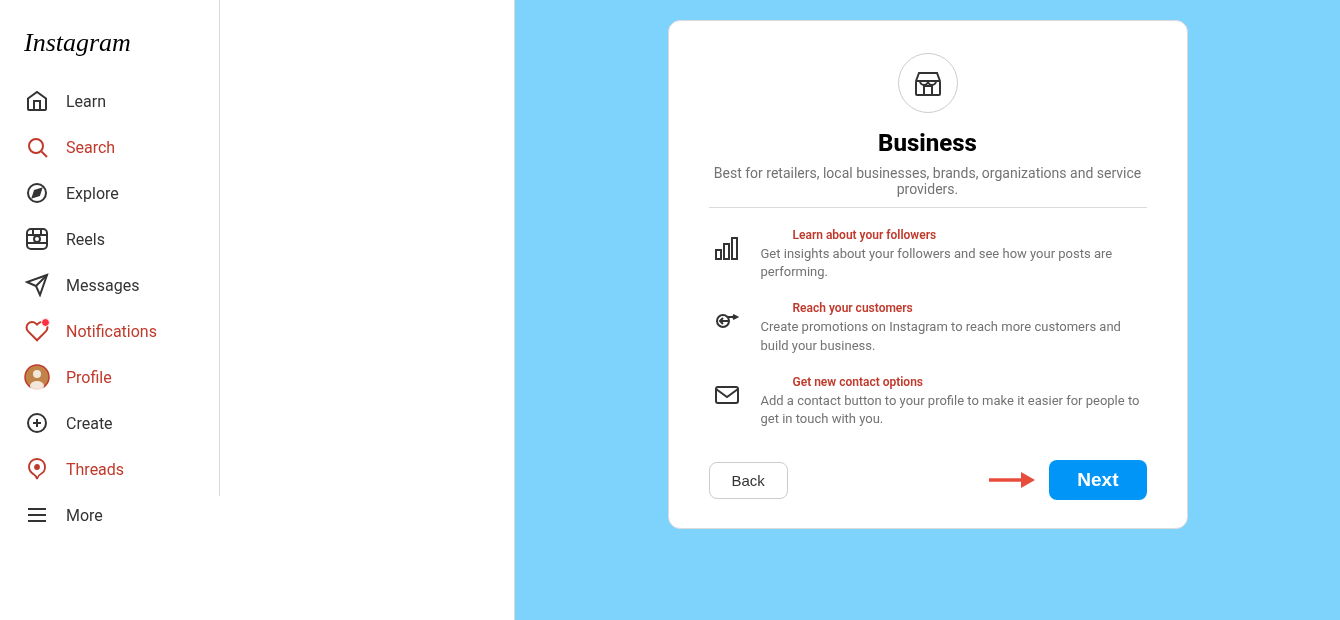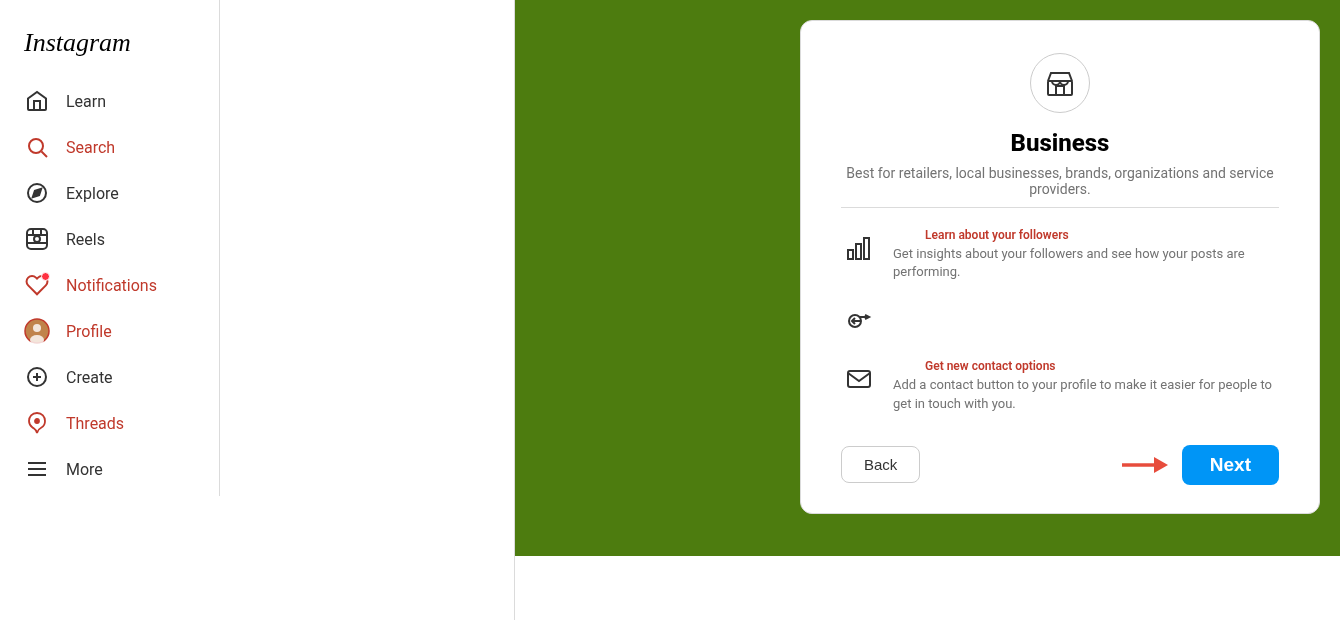--- a/index.html
+++ b/index.html
@@ -73,25 +73,25 @@
       width: 295px;
       height: 620px;
       border-right: 1px solid #dbdbdb;
       background: #fff;
       flex-shrink: 0;
     }
 
     
     .main-content {
       flex: 1;
-      height: 556px;
-      background: #4d7c0f;
+      height: 620px;
+      background: #7dd3fc;
       display: flex;
       align-items: flex-start;
-      justify-content: flex-end;
+      justify-content: center;
       padding: 20px;
       overflow-y: auto;
     }
 
     .card {
       width: 520px;
       background: #fff;
       border: 1px solid #dbdbdb;
       border-radius: 12px;
       padding: 32px 40px 28px 40px;
@@ -265,20 +265,29 @@
         <circle cx="12" cy="12" r="3"></circle>
         <line x1="2" y1="8" x2="22" y2="8"></line>
         <line x1="2" y1="16" x2="22" y2="16"></line>
         <line x1="8" y1="2" x2="8" y2="8"></line>
         <line x1="16" y1="2" x2="16" y2="8"></line>
       </svg>
     </span>
     <span class="label">Reels</span>
   </div>
 
+  <div class="nav-item">
+    <span class="icon">
+      <svg width="24" height="24" viewBox="0 0 24 24" fill="none" stroke="currentColor" stroke-width="2">
+        <path d="M22 2L11 13"></path>
+        <path d="M22 2L15 22l-4-9-9-4 20-7z"></path>
+      </svg>
+    </span>
+    <span class="label">Messages</span>
+  </div>
 
   <div class="nav-item orange">
     <span class="icon icon-wrap" style="position:relative;">
       <svg width="24" height="24" viewBox="0 0 24 24" fill="none" stroke="#c0392b" stroke-width="2">
         <path d="M20.84 4.61a5.5 5.5 0 00-7.78 0L12 5.67l-1.06-1.06a5.5 5.5 0 00-7.78 7.78L12 21.23l8.84-8.84a5.5 5.5 0 000-7.78z"></path>
       </svg>
       <span style="position:absolute;top:0;right:0;width:9px;height:9px;background:#ff3040;border-radius:50%;border:1.5px solid #fff;"></span>
     </span>
     <span class="label">Notifications</span>
   </div>
@@ -369,20 +378,24 @@
       <div class="feature-item">
         <div class="feature-icon">
           <svg width="28" height="28" viewBox="0 0 28 28" fill="none" stroke="#333" stroke-width="2">
             <circle cx="10" cy="14" r="6"></circle>
             <path d="M10 11l-3 3 3 3"></path>
             <path d="M7 14h8"></path>
             <path d="M20 8l4 2-4 2"></path>
             <line x1="24" y1="10" x2="14" y2="10"></line>
           </svg>
         </div>
+        <div class="feature-text">
+          <div class="feature-title">Reach your customers</div>
+          <div class="feature-desc">Create promotions on Instagram to reach more customers and build your business.</div>
+        </div>
       </div>
 
       <div class="feature-item">
         <div class="feature-icon">
           <svg width="28" height="28" viewBox="0 0 28 28" fill="none" stroke="#333" stroke-width="2">
             <rect x="3" y="6" width="22" height="16" rx="2"></rect>
             <path d="M3 8l11 8 11-8"></path>
           </svg>
         </div>
         <div class="feature-text">

